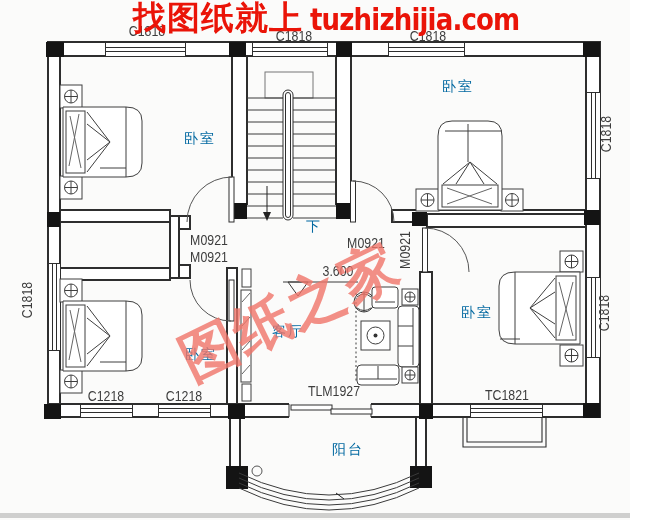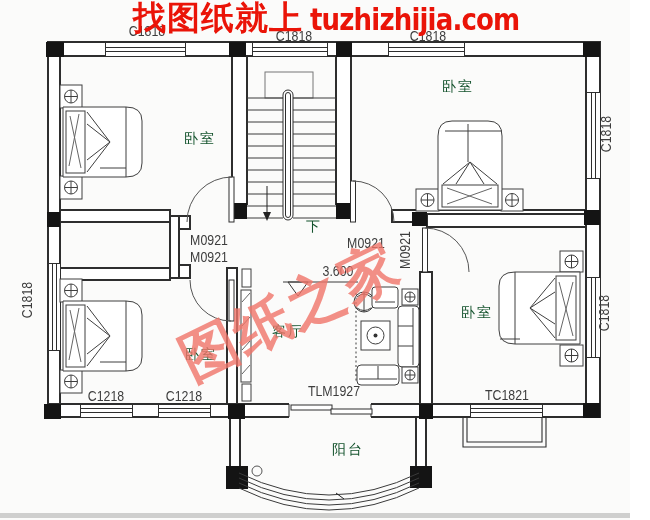--- a/index.html
+++ b/index.html
@@ -14,21 +14,21 @@
   .lbl{
     position:absolute;z-index:2;
     font:13px "Liberation Sans",sans-serif;
     color:#3d3d3d;white-space:nowrap;
     transform:translate(-50%,-50%) scale(.95,1.1);
   }
   .rot{transform:translate(-50%,-50%) rotate(-90deg) scale(.95,1.1);}
   .room{
     position:absolute;z-index:2;
     font:14px "DejaVu Sans","Liberation Sans",sans-serif;
-    color:#14532d;letter-spacing:2px;white-space:nowrap;
+    color:#0369a1;letter-spacing:2px;white-space:nowrap;
     transform:translate(-50%,-50%);
   }
   .wm-top{
     position:absolute;left:133px;top:-2px;z-index:6;
     display:flex;align-items:flex-start;gap:7px;
     color:#ea1408;
   }
   .wm-cn{font:bold 33px "DejaVu Sans",sans-serif;letter-spacing:1px;line-height:40px;}
   .wm-site{
     font:bold 31px "DejaVu Sans",sans-serif;line-height:42px;letter-spacing:-1px;

